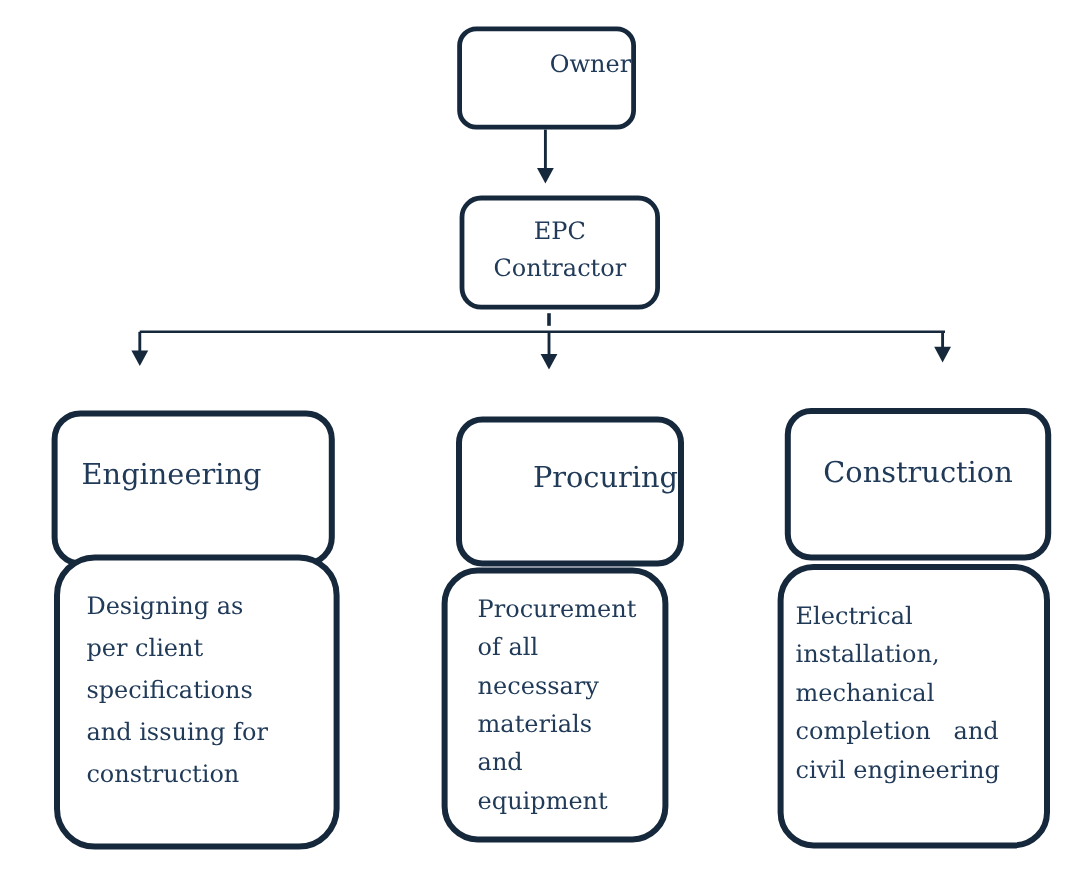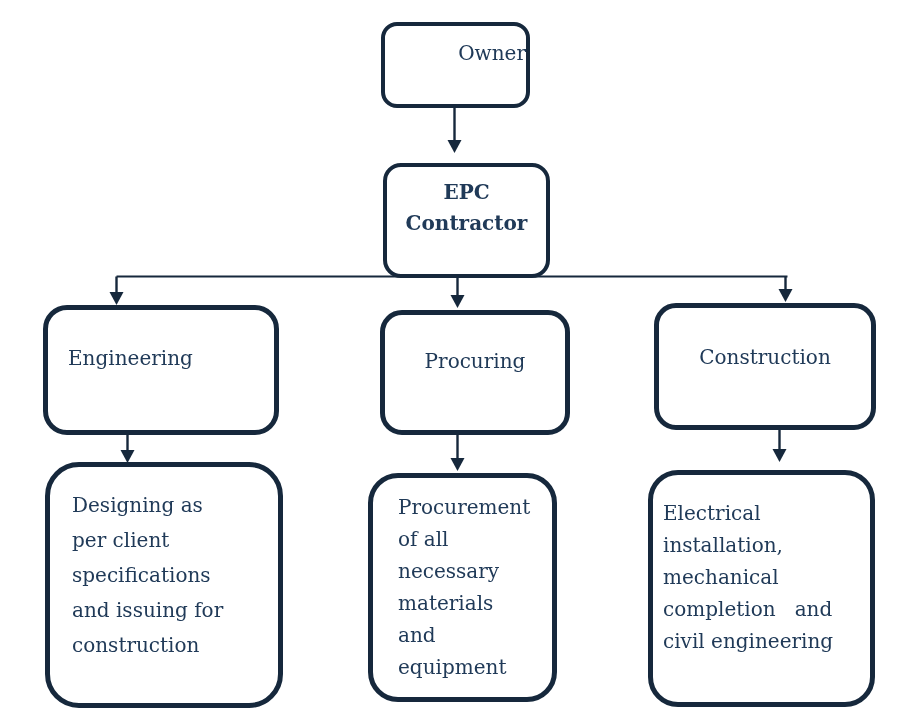--- a/index.html
+++ b/index.html
@@ -42,34 +42,34 @@
     display: block;
     white-space: pre-wrap;
   }
   
   .owner {
     left: 381px; top: 22px; width: 149px; height: 86px;
     border-radius: 16px; text-align: right;
     padding-top: 14px; font-size: 20px; line-height: 26px;
   }
   .epc {
-    left: 383px; top: 163px; width: 167px; height: 115px;
+    left: 383px; top: 163px; width: 167px; height: 95px;
     border-radius: 18px; text-align: center;
-    padding-top: 10px; font-size: 20px; line-height: 31px; font-weight: bold;
+    padding-top: 10px; font-size: 20px; line-height: 31px;
   }
   
-  .mid { border-width: 5px; font-size: 20px; line-height: 30px; }
+  .mid { border-width: 5px; font-size: 24px; line-height: 30px; margin-top: 37px; }
   .engineering {
     left: 43px; top: 305px; width: 236px; height: 130px;
     border-radius: 24px; text-align: left;
     padding: 33px 0 0 20px;
   }
   .procuring {
     left: 380px; top: 310px; width: 190px; height: 125px;
-    border-radius: 22px; text-align: center;
+    border-radius: 22px; text-align: right;
     padding-top: 31px;
   }
   .construction {
     left: 654px; top: 303px; width: 222px; height: 127px;
     border-radius: 22px; text-align: center;
     padding-top: 34px;
   }
   
   .detail { border-width: 5px; font-size: 20px; text-align: left; }
   .engineering-detail {

